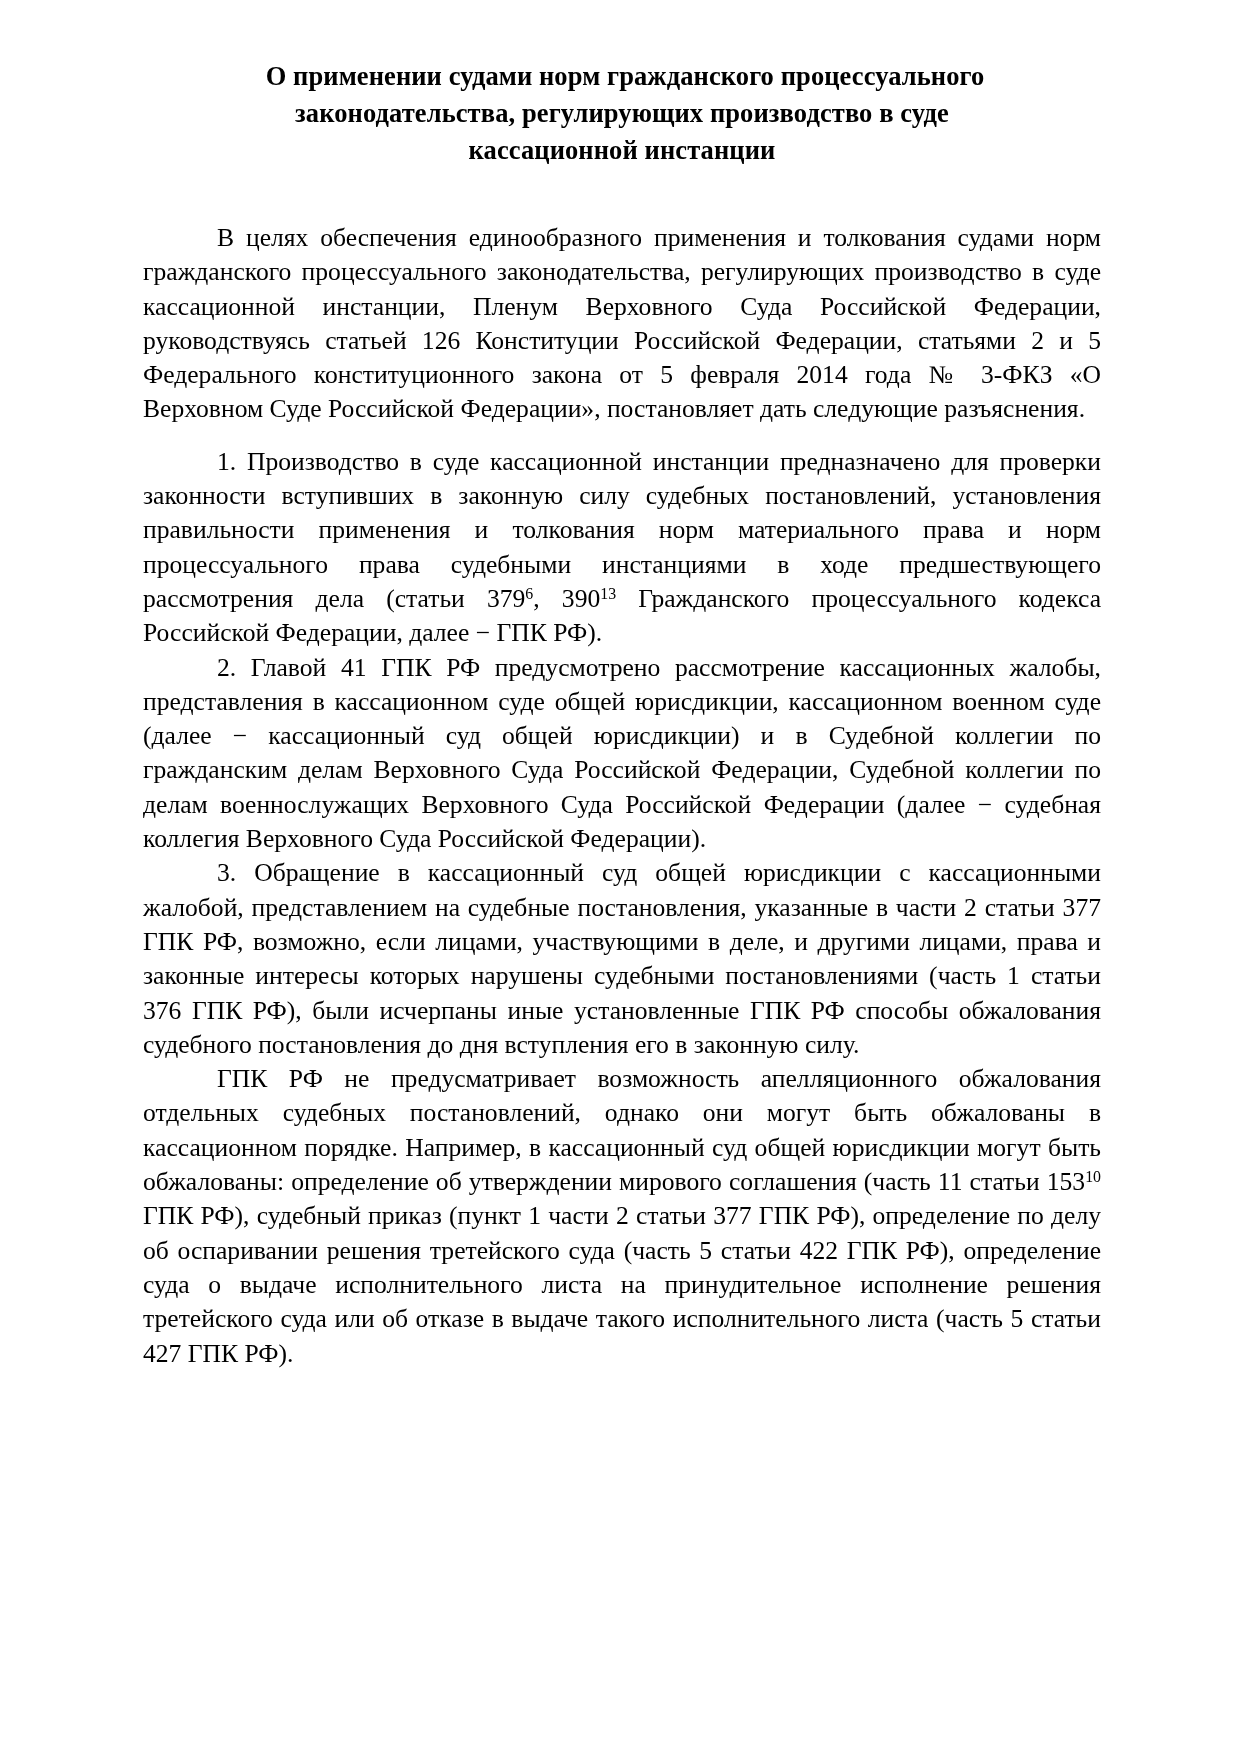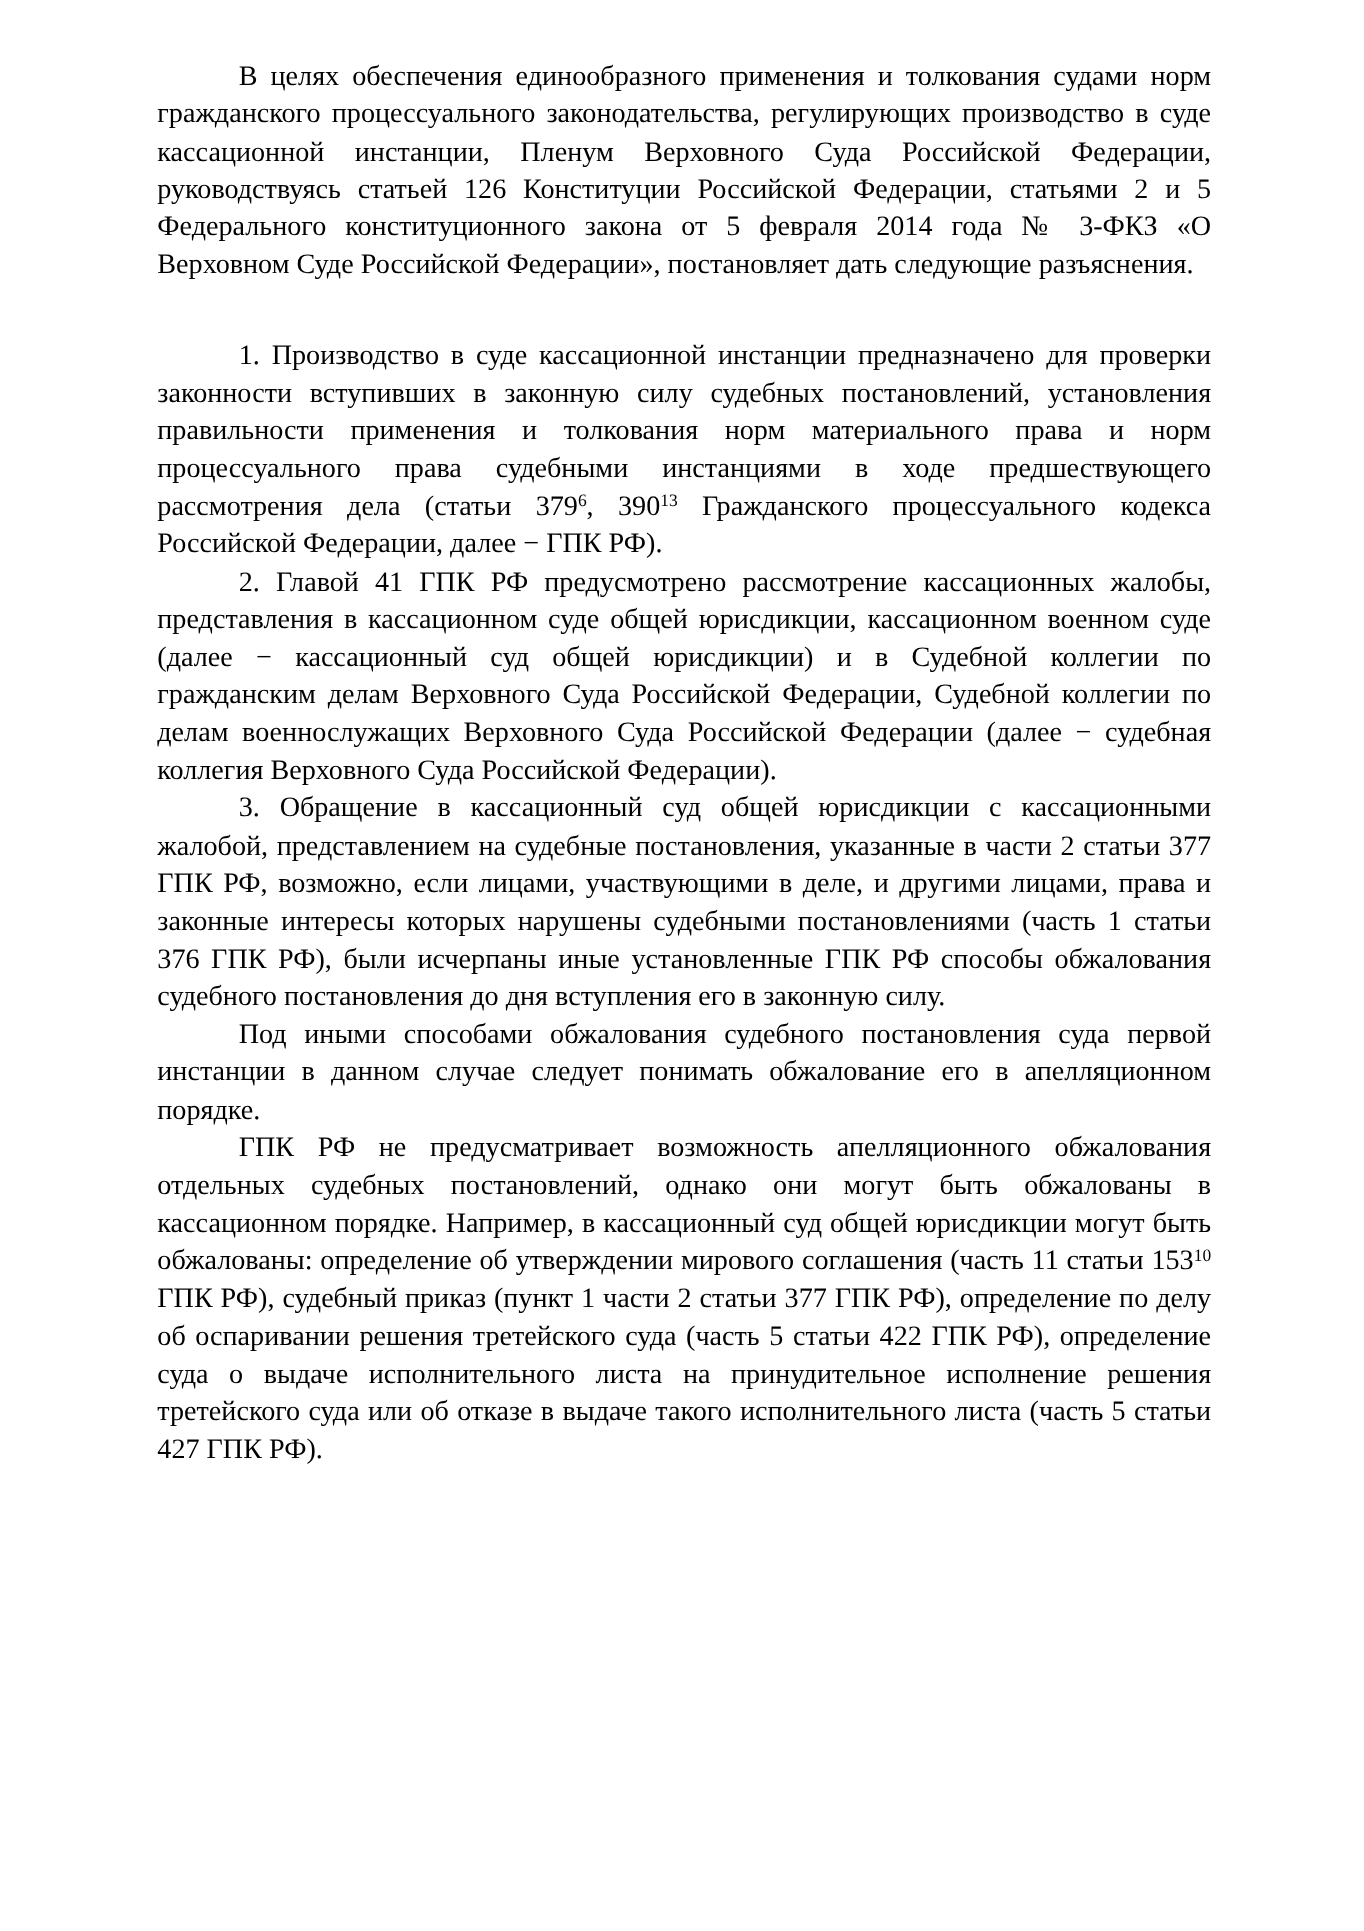--- a/index.html
+++ b/index.html
@@ -51,45 +51,49 @@
   p.para {
     margin: 0;
     text-align: justify;
     text-justify: inter-word;
     font-size: 25.6px;
     line-height: 34.3px;
     text-indent: 74px;
     hyphens: none;
   }
   p.para.first-block {
-    margin-bottom: 48px;
+    margin-bottom: 18px;
   }
   sup {
     font-size: 0.62em;
     line-height: 0;
     vertical-align: 0.48em;
   }
 </style>
 </head>
 <body>
 
 <div class="page">
   <div class="content">
 
+    <h1 class="doc-title">
+      <span class="title-line l1">О применении судами норм гражданского процессуального</span>
+      <span class="title-line l2">законодательства, регулирующих производство в суде</span>
+      <span class="title-line l3">кассационной инстанции</span>
+    </h1>
 
     <div class="body-block">
 
       <p class="para first-block">В целях обеспечения единообразного применения и толкования судами норм гражданского процессуального законодательства, регулирующих производство в суде кассационной инстанции, Пленум Верховного Суда Российской Федерации, руководствуясь статьей 126 Конституции Российской Федерации, статьями 2 и 5 Федерального конституционного закона от  5  февраля 2014 года № 3-ФКЗ «О Верховном Суде Российской Федерации», постановляет дать следующие разъяснения.</p>
 
       <p class="para"><span>1.    Производство в суде кассационной инстанции предназначено для проверки законности вступивших в законную силу судебных постановлений, установления правильности применения и толкования норм материального права и норм процессуального права судебными инстанциями в ходе предшествующего рассмотрения дела (статьи 379</span><sup>6</sup><span>, 390</span><sup>13</sup><span> Гражданского процессуального кодекса Российской Федерации, далее − ГПК РФ).</span></p>
 
       <p class="para">2.    Главой 41 ГПК РФ предусмотрено рассмотрение кассационных жалобы, представления в кассационном суде общей юрисдикции, кассационном военном суде (далее − кассационный суд общей юрисдикции) и  в Судебной коллегии по гражданским делам Верховного Суда Российской Федерации, Судебной коллегии по делам военнослужащих Верховного Суда Российской Федерации (далее − судебная коллегия Верховного Суда Российской Федерации).</p>
 
       <p class="para">3.  Обращение в кассационный суд общей юрисдикции с кассационными жалобой, представлением на судебные постановления, указанные в части 2 статьи 377 ГПК РФ, возможно, если лицами, участвующими в деле, и другими лицами, права и законные интересы которых нарушены судебными постановлениями (часть 1 статьи   376 ГПК РФ), были исчерпаны иные установленные ГПК РФ способы обжалования судебного постановления до дня вступления его в законную силу.</p>
 
-      <p class="para">Под иными способами обжалования судебного постановления суда первой инстанции в данном случае следует понимать обжалование его в апелляционном порядке.</p>
 
       <p class="para"><span>ГПК РФ не предусматривает возможность апелляционного обжалования отдельных судебных постановлений, однако они могут быть обжалованы в кассационном порядке. Например, в кассационный суд общей юрисдикции могут быть обжалованы: определение об утверждении мирового соглашения (часть 11 статьи 153</span><sup>10</sup><span> ГПК РФ), судебный приказ (пункт 1 части 2 статьи 377 ГПК РФ), определение по делу об оспаривании решения третейского суда (часть 5 статьи 422 ГПК РФ), определение суда о выдаче исполнительного листа на принудительное исполнение решения третейского суда или об отказе в выдаче такого исполнительного листа (часть 5 статьи 427 ГПК РФ).</span></p>
 
 
     </div>
   </div>
 </div>
 
 </body></html>

